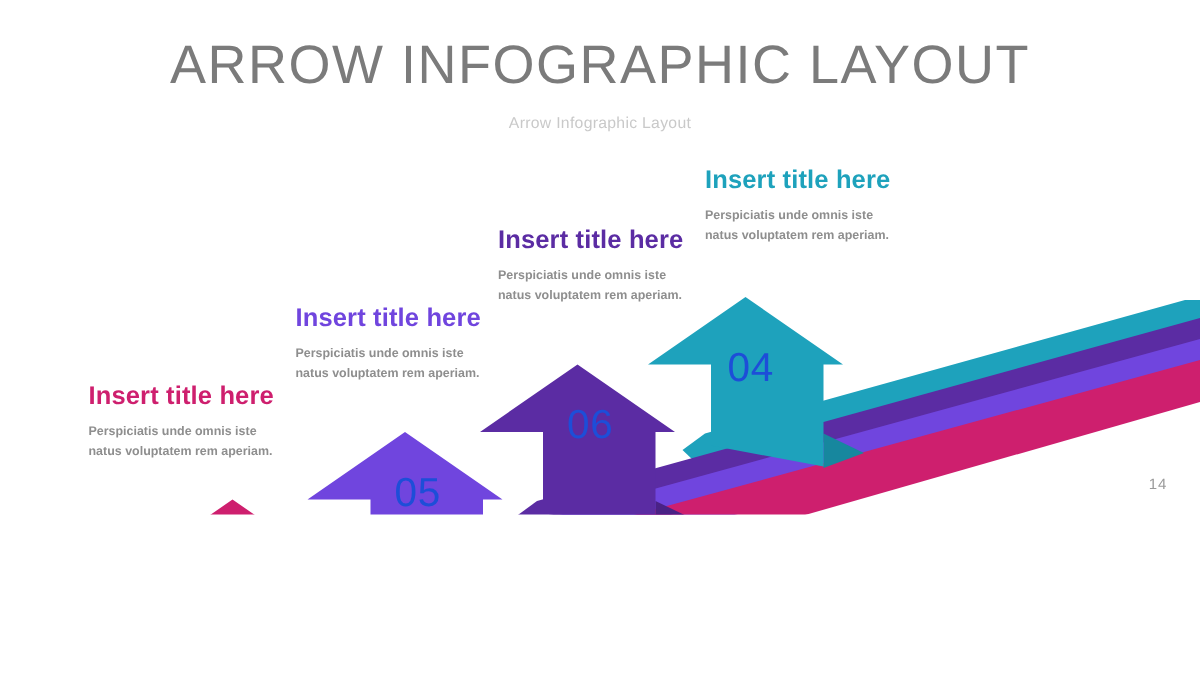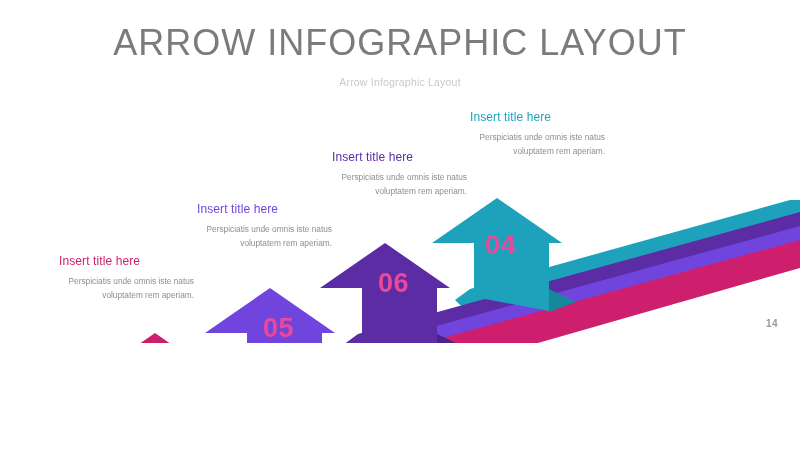--- a/index.html
+++ b/index.html
@@ -21,45 +21,45 @@
     position:absolute;left:0;top:76px;width:800px;text-align:center;
     font-size:10.5px;color:#c9c9c9;font-weight:400;letter-spacing:.2px;
   }
 
   
   .art{position:absolute;left:0;top:0;width:800px;height:450px;}
 
   
   .tblock{position:absolute;width:135px;}
   .tblock .t-title{
-    font-size:12px;font-weight:400;margin:0 0 7px 0;line-height:1.1;
+    font-size:17px;font-weight:700;margin:0 0 7px 0;line-height:1.1;
     letter-spacing:.1px;
   }
   .tblock .t-body{
-    font-size:8.3px;color:#8e8e8e;line-height:1.62;margin:0;font-weight:400;text-align:right;
+    font-size:8.3px;color:#8e8e8e;line-height:1.62;margin:0;font-weight:700;
   }
   #tb1{left:59px; top:255px;}
   #tb2{left:197px;top:203px;}
   #tb3{left:332px;top:151px;}
   #tb4{left:470px;top:111px;}
 
   
   .num{
-    position:absolute;color:#ec4899;font-size:27px;font-weight:700;
+    position:absolute;color:#1d4ed8;font-size:27px;font-weight:400;
     letter-spacing:.5px;line-height:1;user-select:none;
   }
   #n1{left:148px;top:360px;}
   #n2{left:263px;top:315px;}
   #n3{left:378px;top:270px;}
   #n4{left:485px;top:232px;}
 
   
   .pagenum{
     position:absolute;right:22px;bottom:14px;
-    font-size:10px;color:#9a9a9a;letter-spacing:.5px;font-weight:bold;
+    font-size:10px;color:#9a9a9a;letter-spacing:.5px;
   }
 </style>
 </head>
 <body style="background: rgb(255, 255, 255);">
 
 <div class="slide">
 
   <div class="title" style="color: rgb(123, 123, 123);">ARROW INFOGRAPHIC LAYOUT</div>
   <div class="subtitle" style="color: rgb(201, 201, 201);">Arrow Infographic Layout</div>
 

